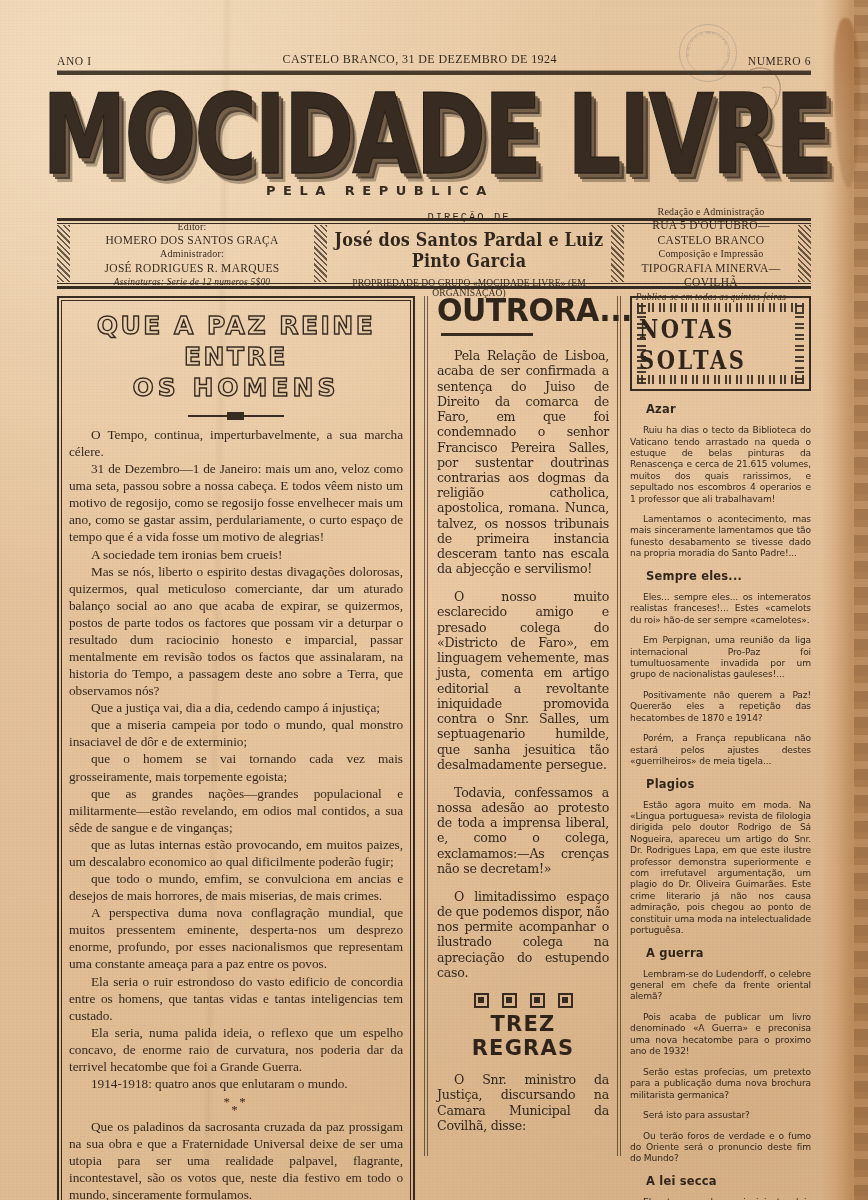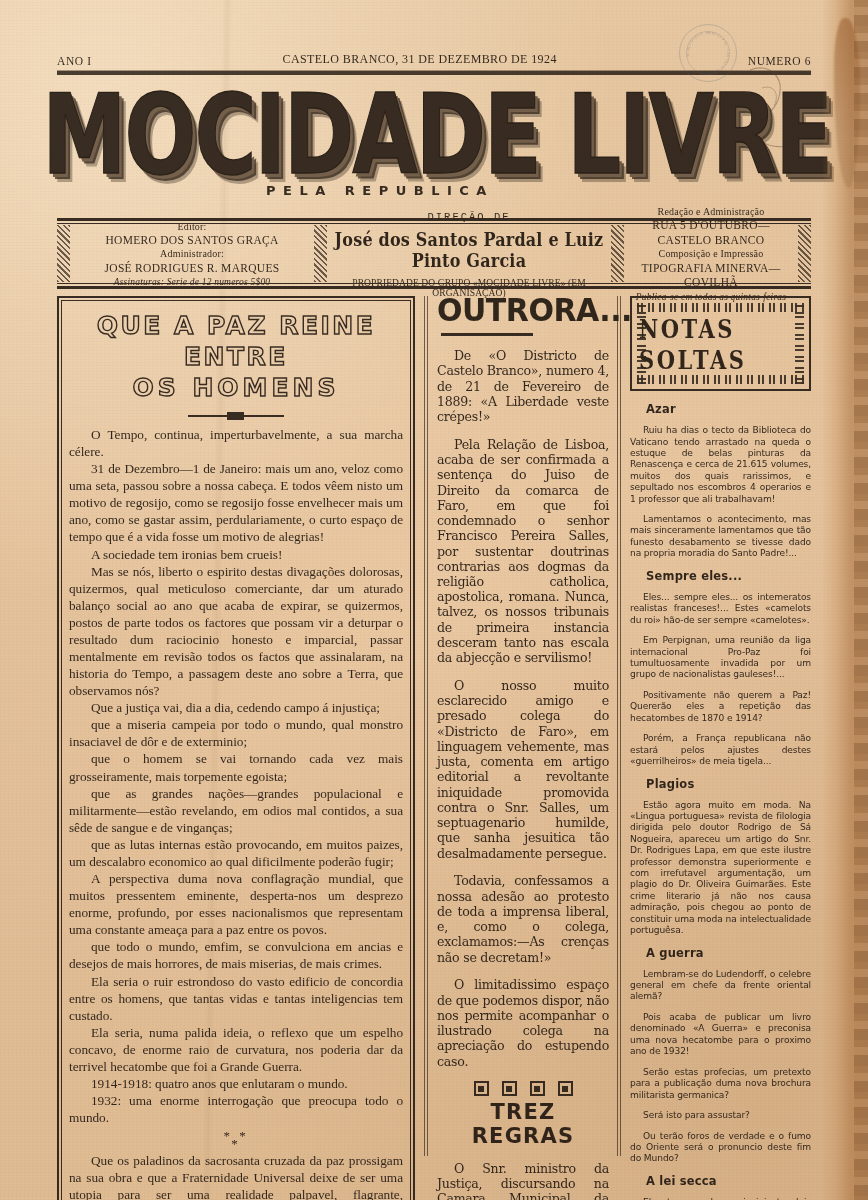--- a/index.html
+++ b/index.html
@@ -372,44 +372,42 @@
         <div>
           <p class="body-p">O Tempo, continua, imperturbavelmente, a sua marcha célere.</p>
           <p class="body-p">31 de Dezembro—1 de Janeiro: mais um ano, veloz como uma seta, passou sobre a nossa cabeça. E todos vêem nisto um motivo de regosijo, como se regosijo fosse envelhecer mais um ano, como se gastar assim, perdulariamente, o curto espaço de tempo que é a vida fosse um motivo de alegrias!</p>
           <p class="body-p">A sociedade tem ironias bem crueis!</p>
           <p class="body-p">Mas se nós, liberto o espirito destas divagações dolorosas, quizermos, qual meticuloso comerciante, dar um aturado balanço social ao ano que acaba de expirar, se quizermos, postos de parte todos os factores que possam vir a deturpar o resultado dum raciocinio honesto e imparcial, passar mentalmente em revisão todos os factos que assinalaram, na historia do Tempo, a passagem deste ano sobre a Terra, que observamos nós?</p>
           <p class="body-p">Que a justiça vai, dia a dia, cedendo campo á injustiça;</p>
           <p class="body-p">que a miseria campeia por todo o mundo, qual monstro insaciavel de dôr e de exterminio;</p>
           <p class="body-p">que o homem se vai tornando cada vez mais grosseiramente, mais torpemente egoista;</p>
           <p class="body-p">que as grandes nações—grandes populacional e militarmente—estão revelando, em odios mal contidos, a sua sêde de sangue e de vinganças;</p>
           <p class="body-p">que as lutas internas estão provocando, em muitos paizes, um descalabro economico ao qual dificilmente poderão fugir;</p>
+          <p class="body-p">que todo o mundo, emfim, se convulciona em ancias e desejos de mais horrores, de mais miserias, de mais crimes.</p>
           <p class="body-p">A perspectiva duma nova conflagração mundial, que muitos pressentem eminente, desperta-nos um desprezo enorme, profundo, por esses nacionalismos que representam uma constante ameaça para a paz entre os povos.</p>
-          <p class="body-p">que todo o mundo, emfim, se convulciona em ancias e desejos de mais horrores, de mais miserias, de mais crimes.</p>
           <p class="body-p">Ela seria o ruir estrondoso do vasto edificio de concordia entre os homens, que tantas vidas e tantas inteligencias tem custado.</p>
           <p class="body-p">Ela seria, numa palida ideia, o reflexo que um espelho concavo, de enorme raio de curvatura, nos poderia dar da terrivel hecatombe que foi a Grande Guerra.</p>
           <p class="body-p">1914-1918: quatro anos que enlutaram o mundo.</p>
-          <p class="body-p">1932: uma enorme interrogação que preocupa todo o mundo.</p>
         </div>
         <div class="ast">
             <i>*&nbsp;*</i>
             <i>*</i>
           </div>
         <div>
           <p class="body-p">Que os paladinos da sacrosanta cruzada da paz prossigam na sua obra e que a Fraternidade Universal deixe de ser uma utopia para ser uma realidade palpavel, flagrante, incontestavel, são os votos que, neste dia festivo em todo o mundo, sinceramente formulamos.</p>
 
         </div>
 
       </div>
 
     </div>
 
     <div class="col col2">
       <div class="c2-title">OUTRORA...</div>
       <div class="c2-rule"></div>
-      <p class="c2-p">De «O Districto de Castelo Branco», numero 4, de 21 de Fevereiro de 1889: «A Liberdade veste crépes!»</p>
       <p class="c2-p">Pela Relação de Lisboa, acaba de ser confirmada a sentença do Juiso de Direito da comarca de Faro, em que foi condemnado o senhor Francisco Pereira Salles, por sustentar doutrinas contrarias aos dogmas da religião catholica, apostolica, romana. Nunca, talvez, os nossos tribunais de primeira instancia desceram tanto nas escala da abjecção e servilismo!</p>
       <p class="c2-p">O nosso muito esclarecido amigo e presado colega do «Districto de Faro», em linguagem vehemente, mas justa, comenta em artigo editorial a revoltante iniquidade promovida contra o Snr. Salles, um septuagenario humilde, que sanha jesuitica tão desalmadamente persegue.</p>
       <p class="c2-p">Todavia, confessamos a nossa adesão ao protesto de toda a imprensa liberal, e, como o colega, exclamamos:—As crenças não se decretam!»</p>
       <p class="c2-p">O limitadissimo espaço de que podemos dispor, não nos permite acompanhar o ilustrado colega na apreciação do estupendo caso.</p>
 
       <div class="dingbats">
         <span class="ding"></span>
         <span class="ding"></span>
         <span class="ding"></span>
         <span class="ding"></span>

